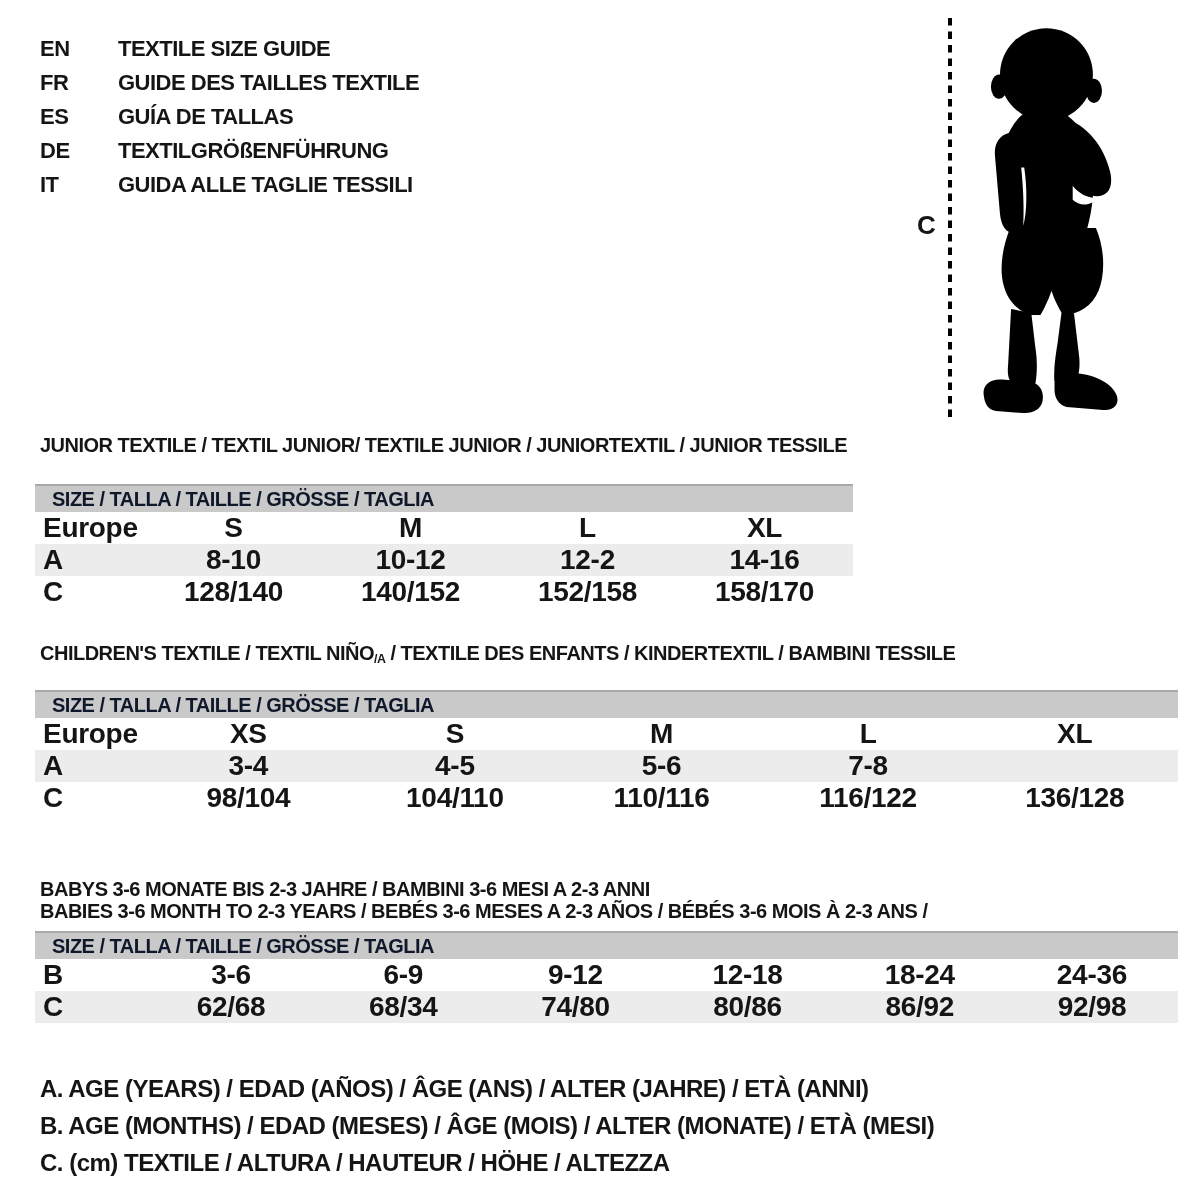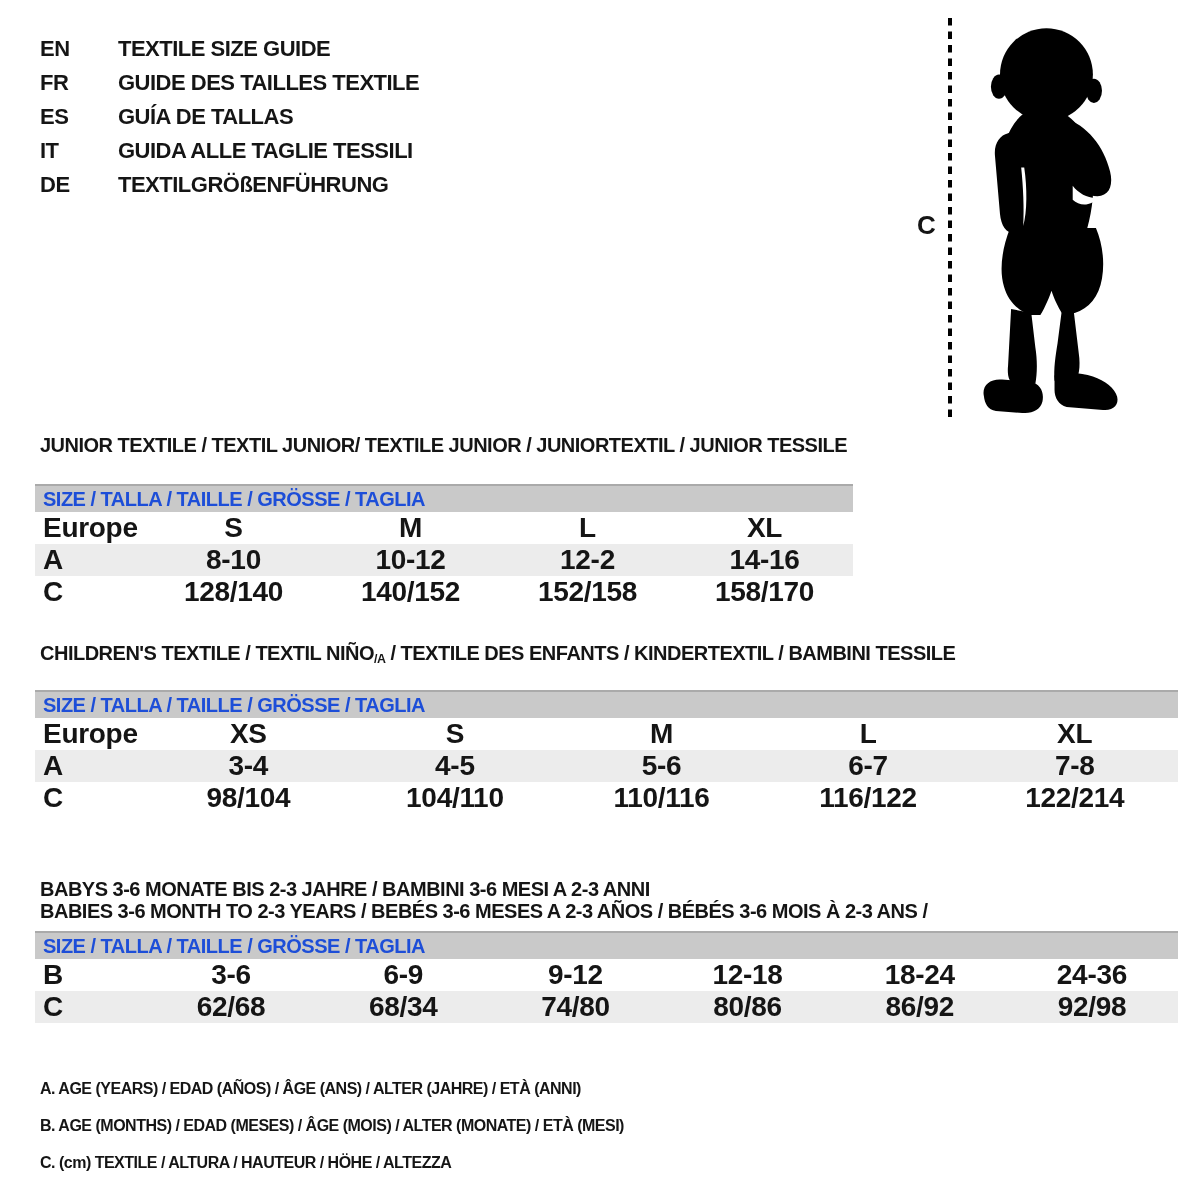--- a/index.html
+++ b/index.html
@@ -31,23 +31,23 @@
     position:absolute; left:40px;
     font-size:20px; letter-spacing:-0.5px; white-space:nowrap;
   }
   .sec-title .subscript { font-size:0.62em; vertical-align:-0.28em; }
 
   .tbl { position:absolute; left:35px; }
   .tbl-bar {
     height:28px; line-height:26px;
     background:var(--header-bg, #c9c9c9);
     border-top:2px solid #aaaaaa;
-    padding-left:8px;
+    padding-left:17px;
     font-size:20px; letter-spacing:-0.5px;
-    color:#1d4ed8;
+    color:#0f172a;
   }
   .row { display:grid; height:32px; line-height:32px; font-size:28px; letter-spacing:-0.3px; }
   .row.alt { background:var(--row-alt-bg, #ececec); }
   .t1 { width:818px; }
   .t1 .row { grid-template-columns:110px repeat(4, 1fr); }
   .t2, .t3 { width:1143px; }
   .t2 .row { grid-template-columns:110px repeat(5, 1fr); }
   .t3 .row { grid-template-columns:110px repeat(6, 1fr); }
   .cell { text-align:center; }
   .cell.lbl { text-align:left; padding-left:8px; }
@@ -55,47 +55,47 @@
   #sec1-title { top:434px; }
   #tbl1 { top:484px; }
   #sec2-title { top:642px; }
   #tbl2 { top:690px; }
   #sec3-title-1 { top:900px; }
   #sec3-title-2 { top:878px; }
   #tbl3 { top:931px; }
 
   
   .legend { position:absolute; left:40px; top:1070px; }
-  .legend-line { height:37px; line-height:37px; font-size:16px; letter-spacing:-0.5px; white-space:nowrap; }
+  .legend-line { height:37px; line-height:37px; font-size:24px; letter-spacing:-0.5px; white-space:nowrap; }
 </style>
 </head>
 <body>
 
 <div class="page">
 
   <div class="lang-list">
     <div class="lang-row">
       <span class="lang-code">EN</span>
       <span class="lang-title">TEXTILE SIZE GUIDE</span>
     </div>
     <div class="lang-row">
       <span class="lang-code">FR</span>
       <span class="lang-title">GUIDE DES TAILLES TEXTILE</span>
     </div>
     <div class="lang-row">
       <span class="lang-code">ES</span>
       <span class="lang-title">GUÍA DE TALLAS</span>
     </div>
     <div class="lang-row">
+      <span class="lang-code">DE</span>
+      <span class="lang-title">TEXTILGRÖßENFÜHRUNG</span>
+    </div>
+    <div class="lang-row">
       <span class="lang-code">IT</span>
       <span class="lang-title">GUIDA ALLE TAGLIE TESSILI</span>
-    </div>
-    <div class="lang-row">
-      <span class="lang-code">DE</span>
-      <span class="lang-title">TEXTILGRÖßENFÜHRUNG</span>
     </div>
   </div>
 
   <div class="figure">
     <svg class="measure-line" width="6" height="402">
       <line x1="3" y1="0" x2="3" y2="402" stroke="#000" stroke-width="4" stroke-dasharray="7.5 6"></line>
     </svg>
     <span class="c-label">C</span>
     <svg class="toddler" width="178" height="404" viewBox="0 0 175 400">
       <g fill="#000">
@@ -156,30 +156,29 @@
       <span class="cell">S</span>
       <span class="cell">M</span>
       <span class="cell">L</span>
       <span class="cell">XL</span>
     </div>
     <div class="row alt">
       <span class="cell lbl">A</span>
       <span class="cell">3-4</span>
       <span class="cell">4-5</span>
       <span class="cell">5-6</span>
-      <span class="cell">6-7</span>
       <span class="cell">7-8</span>
     </div>
     <div class="row">
       <span class="cell lbl">C</span>
       <span class="cell">98/104</span>
       <span class="cell">104/110</span>
       <span class="cell">110/116</span>
       <span class="cell">116/122</span>
-      <span class="cell">122/214</span>
+      <span class="cell">136/128</span>
     </div>
   </div>
 
   <div id="sec3-title-1" class="sec-title">BABIES 3-6 MONTH TO 2-3 YEARS / BEBÉS 3-6 MESES A 2-3 AÑOS / BÉBÉS 3-6 MOIS À 2-3 ANS /</div>
   <div id="sec3-title-2" class="sec-title">BABYS 3-6 MONATE BIS 2-3 JAHRE / BAMBINI 3-6 MESI A 2-3 ANNI</div>
   <div id="tbl3" class="tbl t3">
     <div class="tbl-bar">SIZE / TALLA / TAILLE / GRÖSSE / TAGLIA</div>
     <div class="row">
       <span class="cell lbl">B</span>
       <span class="cell">3-6</span>

